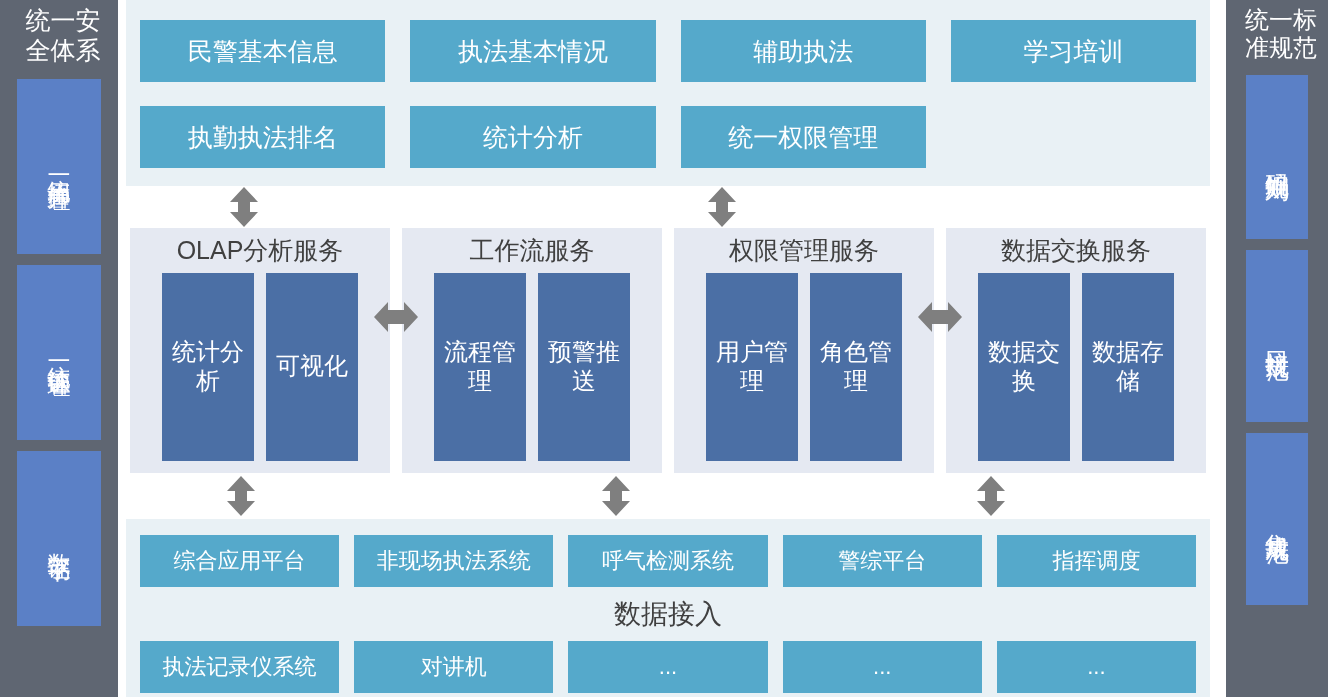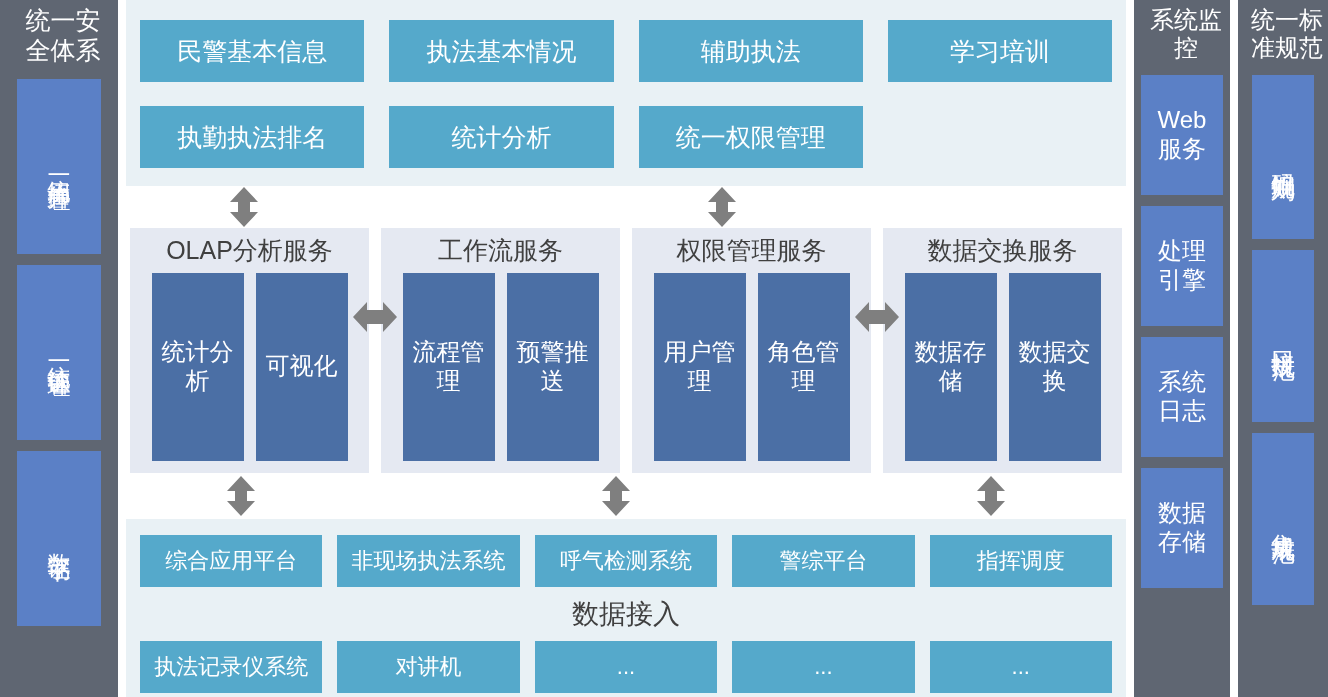--- a/index.html
+++ b/index.html
@@ -70,21 +70,21 @@
   #mon-col .side-box {
     width: 82px;
     height: 120px;
     font-size: 24px;
     margin-bottom: 11px;
     flex-direction: column;
   }
 
   
   #std-col {
-    width: 90px;
+    width: 102px;
     padding-top: 6px;
   }
   #std-col .side-col-title { font-size: 24px; margin-bottom: 12px; }
   #std-col .side-box {
     width: 62px;
     font-size: 24px;
     margin-bottom: 11px;
   }
   #std-col .side-box.s1 { height: 164px; }
   #std-col .side-box.s2 { height: 172px; }
@@ -324,22 +324,22 @@
         <div class="h-arrow">
           <svg viewBox="0 0 44 34" width="44" height="34" aria-hidden="true">
             <polygon points="0,17 14,2 14,10 30,10 30,2 44,17 30,32 30,24 14,24 14,32" fill="#7f7f7f"></polygon>
           </svg>
         </div>
       </div>
 
       <div class="svc-panel">
         <div class="svc-title">数据交换服务</div>
         <div class="svc-children">
+          <div class="svc-box">数据交换</div>
           <div class="svc-box">数据存储</div>
-          <div class="svc-box">数据交换</div>
         </div>
       </div>
 
     </div>
 
     <div class="arrow-gap" id="gap-bottom">
       <div class="v-arrow" style="left:115px;">
         <svg viewBox="0 0 30 40" width="30" height="40" aria-hidden="true">
           <polygon points="15,0 29,15 21,15 21,25 29,25 15,40 1,25 9,25 9,15 1,15" fill="#7f7f7f"></polygon>
         </svg>
@@ -371,39 +371,20 @@
         <div class="data-box">...</div>
         <div class="data-box">...</div>
         <div class="data-box">...</div>
       </div>
     </div>
 
   </div>
 
   <div class="col-gap"></div>
 
-  <div class="side-col" id="mon-col">
-    <div class="side-col-title">系统监控</div>
-    <div class="side-box">
-      <span>Web</span>
-      <span>服务</span>
-    </div>
-    <div class="side-box">
-      <span>处理</span>
-      <span>引擎</span>
-    </div>
-    <div class="side-box">
-      <span>系统</span>
-      <span>日志</span>
-    </div>
-    <div class="side-box">
-      <span>数据</span>
-      <span>存储</span>
-    </div>
-  </div>
 
   <div class="col-gap"></div>
 
   <div class="side-col" id="std-col">
     <div class="side-col-title">统一标准规范</div>
     <div class="side-box s1">
       <span class="vtext">编码规则</span>
     </div>
     <div class="side-box s2">
       <span class="vtext">接口规范</span>

